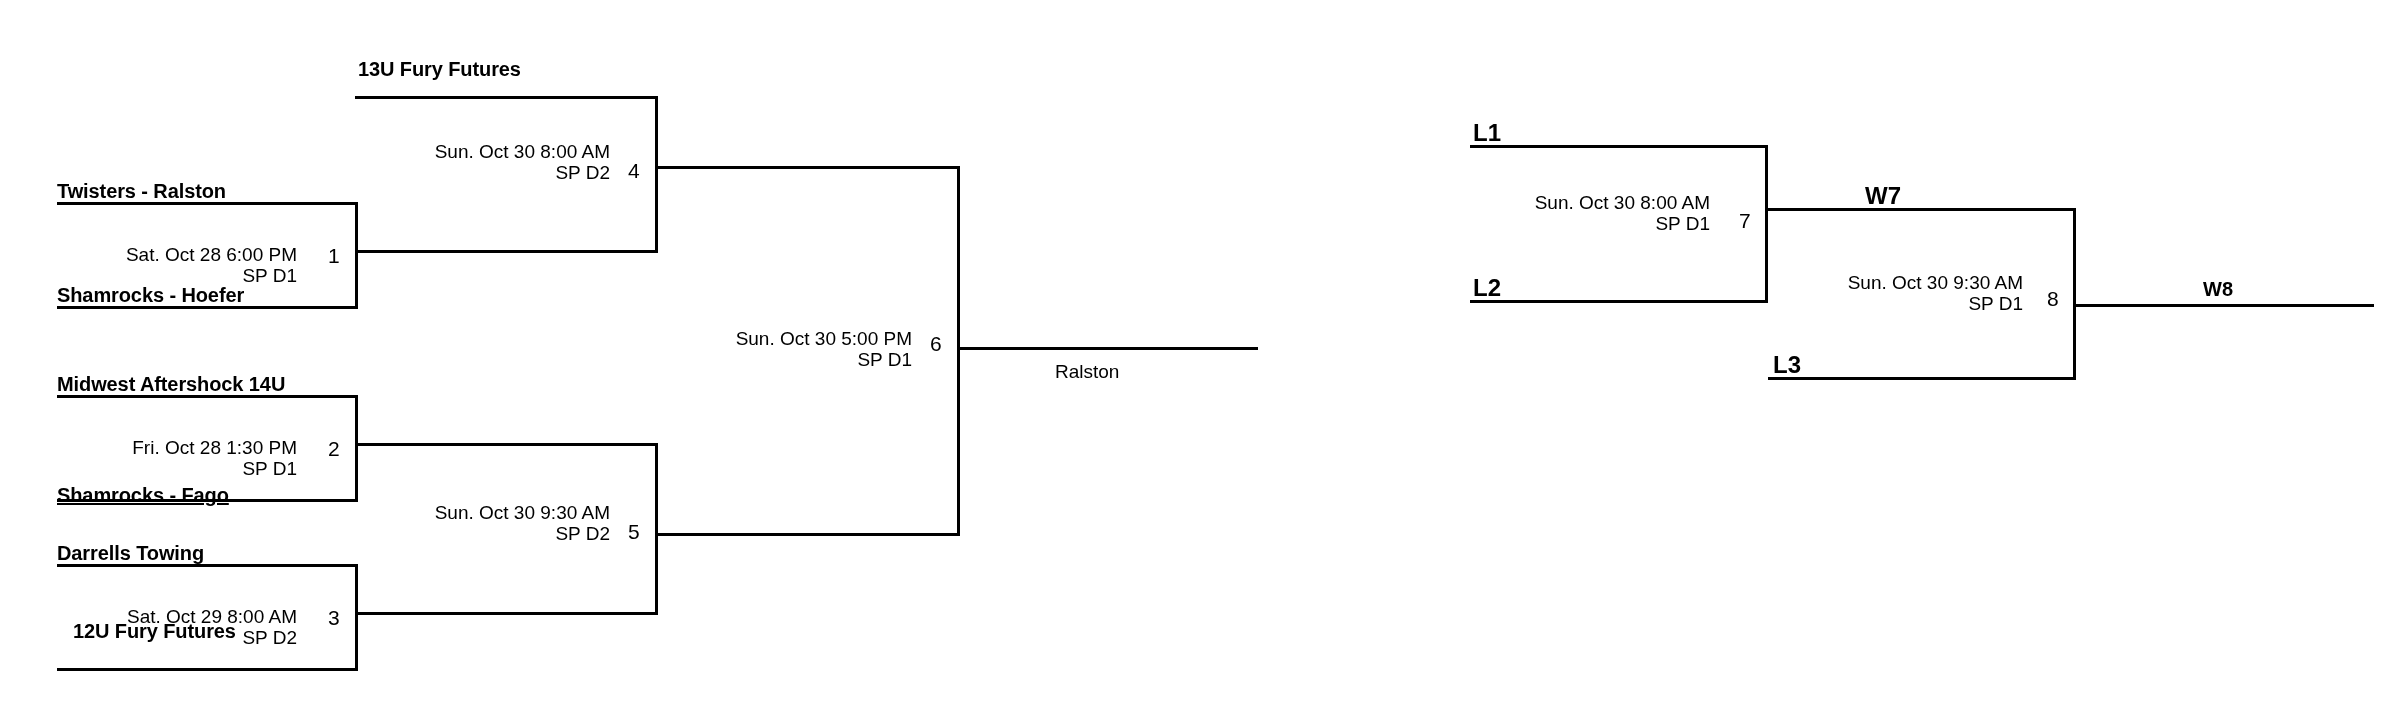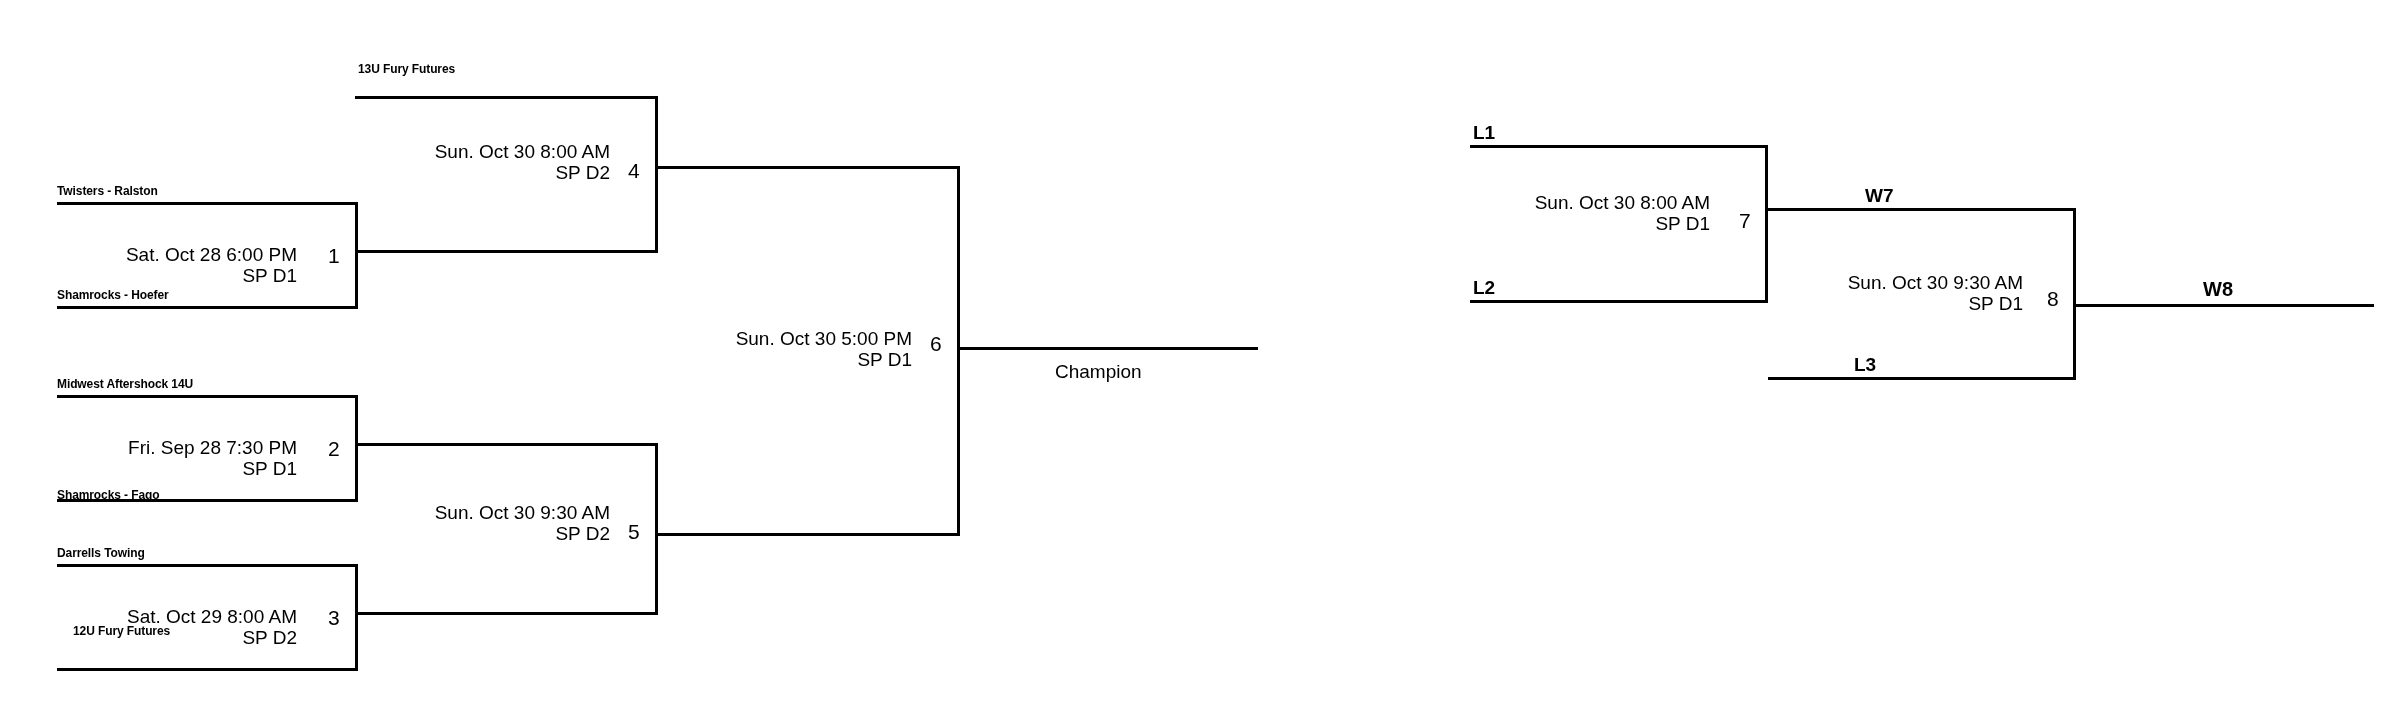--- a/index.html
+++ b/index.html
@@ -27,29 +27,29 @@
   }
   .vline {
     position: absolute;
     background: #000000;
     width: 3px;
   }
 
   
   .team {
     position: absolute;
-    font-size: 12px;
+    font-size: 20px;
     font-weight: bold;
     line-height: 22px;
     white-space: nowrap;
     letter-spacing: -0.1px;
   }
   .slot {
     position: absolute;
-    font-size: 19px;
+    font-size: 24px;
     font-weight: bold;
     line-height: 22px;
     white-space: nowrap;
   }
   .meta {
     position: absolute;
     font-size: 19px;
     font-weight: normal;
     line-height: 21px;
     text-align: right;
@@ -83,21 +83,21 @@
 
   <div class="team" style="left:57px; top:284px;text-align:right;">Shamrocks - Hoefer</div>
   <div class="hline" style="left:57px; top:306px; width:301px;"></div>
 
   <div class="vline" style="left:355px; top:202px; height:107px;"></div>
   <div class="gnum" style="left:328px; top:245px;">1</div>
 
   <div class="team" style="left:57px; top:373px;">Midwest Aftershock 14U</div>
   <div class="hline" style="left:57px; top:395px; width:301px;"></div>
 
-  <div class="meta" style="left:57px; top:437px; width:240px;">Fri. Sep 28 7:30 PM</div>
+  <div class="meta" style="left:57px; top:437px; width:240px;">Fri. Oct 28 1:30 PM</div>
   <div class="meta" style="left:57px; top:458px; width:240px;">SP D1</div>
 
   <div class="team" style="left:57px; top:484px;text-decoration:underline;">Shamrocks - Fago</div>
   <div class="hline" style="left:57px; top:499px; width:301px;"></div>
 
   <div class="vline" style="left:355px; top:395px; height:107px;"></div>
   <div class="gnum" style="left:328px; top:438px;">2</div>
 
   <div class="team" style="left:57px; top:542px;">Darrells Towing</div>
   <div class="hline" style="left:57px; top:564px; width:301px;"></div>
@@ -135,41 +135,41 @@
   <div class="hline" style="left:655px; top:166px; width:305px;"></div>
   <div class="hline" style="left:655px; top:533px; width:305px;"></div>
 
   <div class="meta" style="left:672px; top:328px; width:240px;">Sun. Oct 30 5:00 PM</div>
   <div class="meta" style="left:672px; top:349px; width:240px;">SP D1</div>
 
   <div class="vline" style="left:957px; top:166px; height:370px;"></div>
   <div class="gnum" style="left:930px; top:333px;">6</div>
 
   <div class="hline" style="left:957px; top:347px; width:301px;"></div>
-  <div class="outcome" style="left:1055px; top:361px;">Champion</div>
+  <div class="outcome" style="left:1055px; top:361px;">Ralston</div>
 
   <div class="slot" style="left:1473px; top:122px;">L1</div>
   <div class="hline" style="left:1470px; top:145px; width:298px;"></div>
 
   <div class="meta" style="left:1470px; top:192px; width:240px;">Sun. Oct 30 8:00 AM</div>
   <div class="meta" style="left:1470px; top:213px; width:240px;">SP D1</div>
 
   <div class="slot" style="left:1473px; top:277px;">L2</div>
   <div class="hline" style="left:1470px; top:300px; width:298px;"></div>
 
   <div class="vline" style="left:1765px; top:145px; height:158px;"></div>
   <div class="gnum" style="left:1739px; top:210px;">7</div>
 
   <div class="slot" style="left:1865px; top:185px;">W7</div>
   <div class="hline" style="left:1768px; top:208px; width:308px;"></div>
 
   <div class="meta" style="left:1783px; top:272px; width:240px;">Sun. Oct 30 9:30 AM</div>
   <div class="meta" style="left:1783px; top:293px; width:240px;">SP D1</div>
 
-  <div class="slot" style="left:1854px; top:354px;">L3</div>
+  <div class="slot" style="left:1773px; top:354px;">L3</div>
   <div class="hline" style="left:1768px; top:377px; width:308px;"></div>
 
   <div class="vline" style="left:2073px; top:208px; height:172px;"></div>
   <div class="gnum" style="left:2047px; top:288px;">8</div>
 
   <div class="hline" style="left:2073px; top:304px; width:301px;"></div>
   <div class="outcome" style="left:2203px; top:279px; font-weight:bold; font-size:20px;">W8</div>
 
 </div>
 

